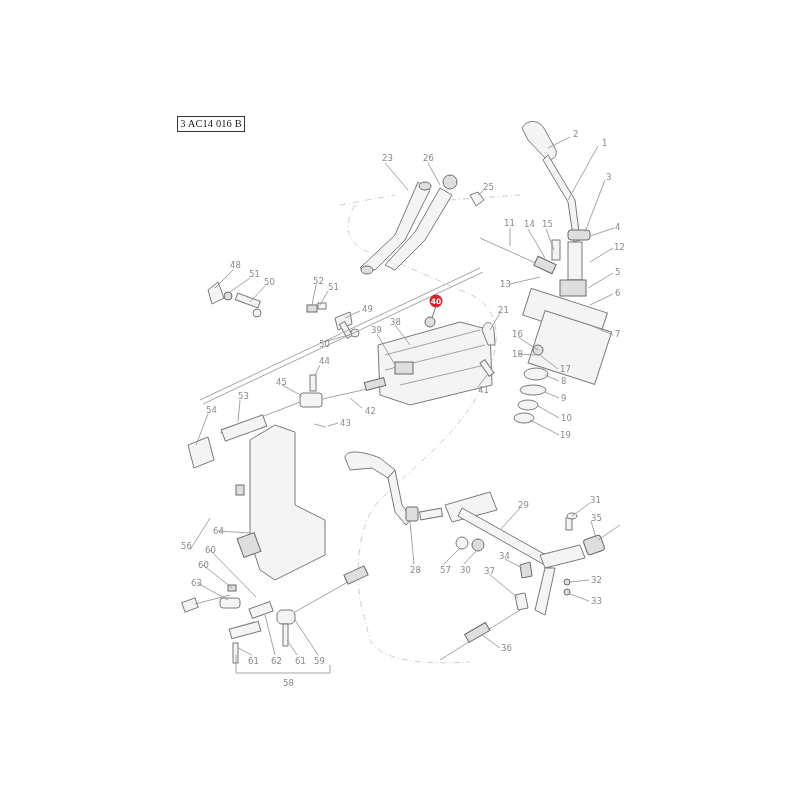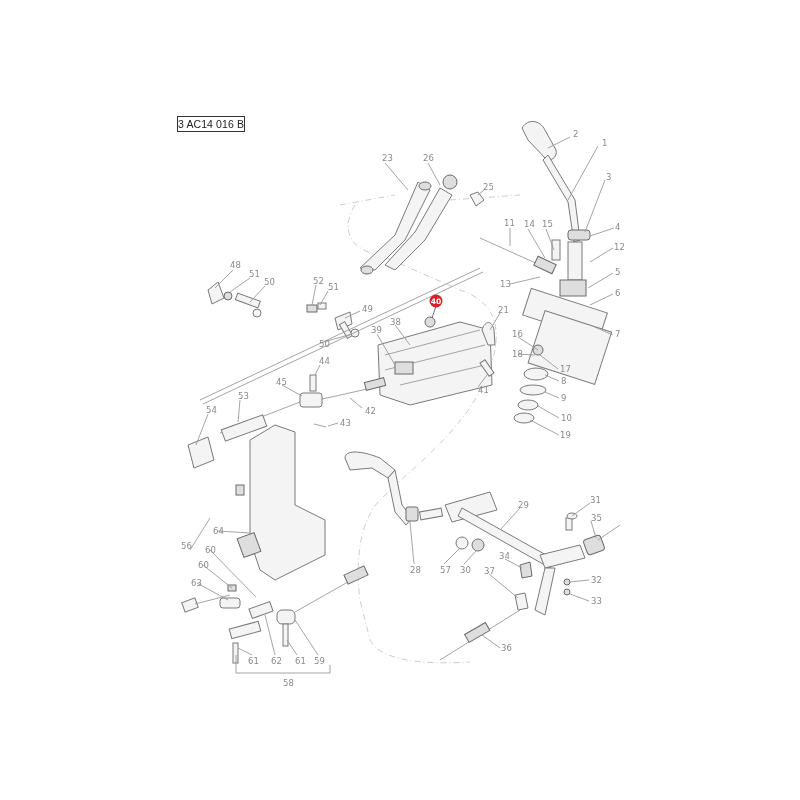--- a/index.html
+++ b/index.html
@@ -1,20 +1,20 @@
 <!DOCTYPE html>
 <html><head>
 <meta charset="utf-8">
 <style>
   html, body { margin: 0; padding: 0; background: #ffffff; }
   body { width: 800px; height: 800px; position: relative; overflow: hidden; font-family: "Liberation Sans", sans-serif; }
   .ref-box {
     position: absolute; left: 177px; top: 116px; width: 68px; height: 16px;
     border: 1.5px solid #333; box-sizing: border-box; background: #fff;
-    font-size: 10.5px; color: #222; line-height: 14px; text-align: center; letter-spacing: 0.1px;
+    font-size: 10.5px; color: #222; line-height: 14px; text-align: center; letter-spacing: 0.1px; font-family: Liberation Serif, serif;
   }
   svg.diagram { position: absolute; left: 0; top: 0; width: 800px; height: 800px; }
   .ln { stroke: #9a9a9a; stroke-width: 0.9; fill: none; }
   .part { stroke: #7a7a7a; stroke-width: 1; fill: #f4f4f4; }
   .partd { stroke: #6a6a6a; stroke-width: 1; fill: #dedede; }
   .dash { stroke: #c6c6c6; stroke-width: 0.9; fill: none; stroke-dasharray: 6 3 1 3; }
   .lbl { font-family: "DejaVu Sans", sans-serif; font-size: 8.5px; fill: #8a8a8a; }
   .hot { fill: #d9202a; }
   .hotlbl { font-family: "DejaVu Sans", sans-serif; font-size: 7.5px; fill: #ffffff; font-weight: bold; }
 </style>

